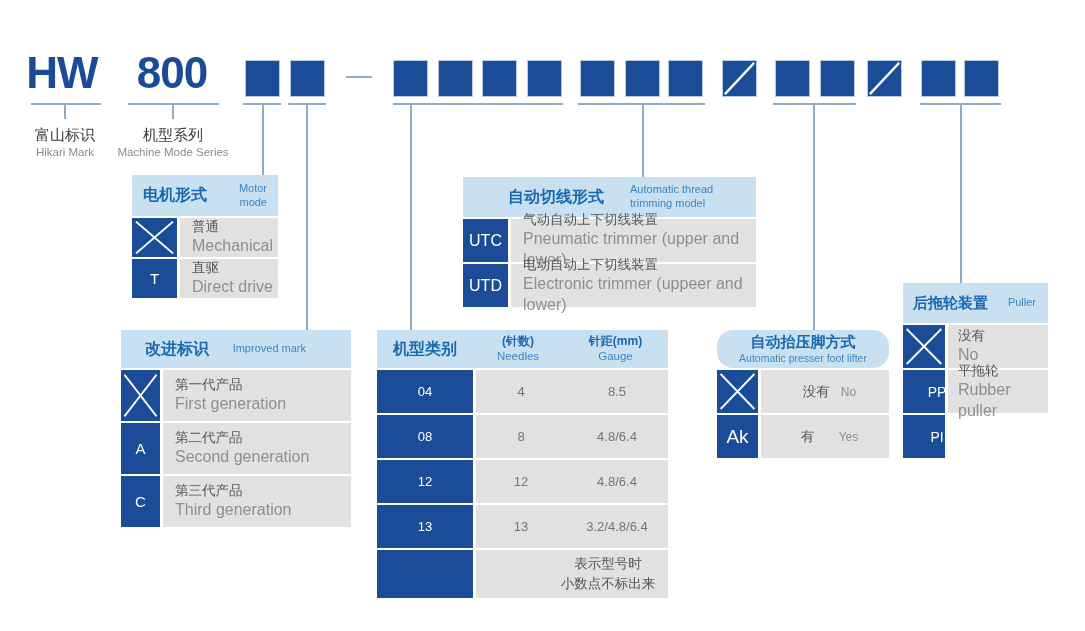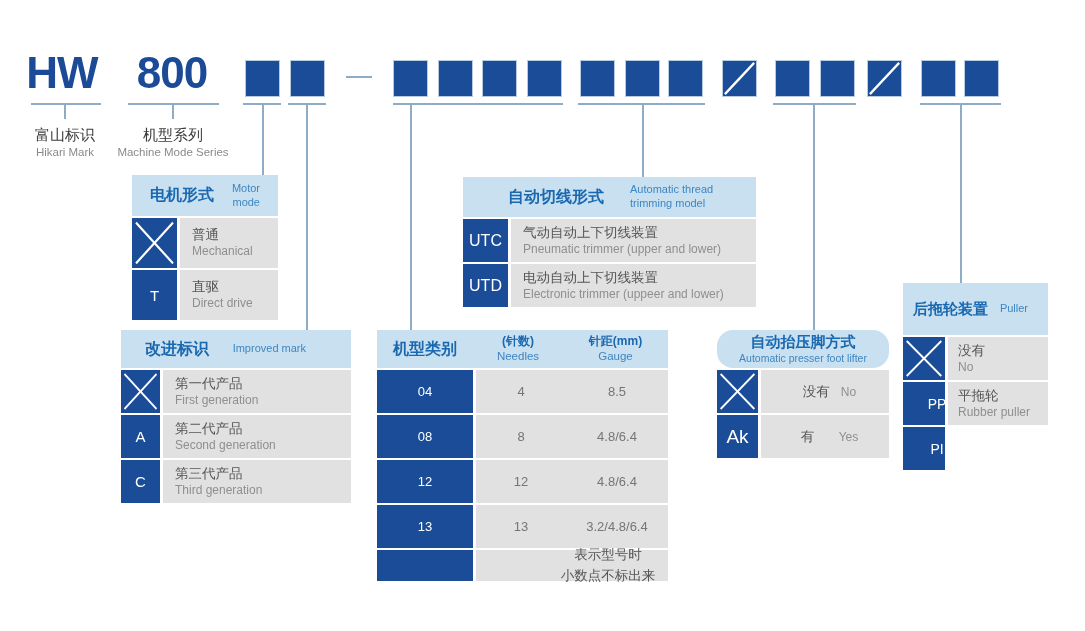--- a/index.html
+++ b/index.html
@@ -34,48 +34,48 @@
   .code-cell {
     background:#1A4C98; color:#ffffff; display:flex; align-items:center; justify-content:center;
     font-size:15px; flex:none; position:relative;
   }
   .code-cell svg { position:absolute; left:0; top:0; width:100%; height:100%; }
   .desc-cell {
     background:#E1E1E1; margin-left:3px; flex:1; display:flex; flex-direction:column;
     justify-content:center; padding-left:12px;
   }
   .zh { font-size:13.5px; color:#555555; line-height:1.35; }
-  .en { font-size:12px; color:#8F8F8F; line-height:1.3; }
+  .en { font-size:16px; color:#8F8F8F; line-height:1.3; }
   
   #tbl-motor { left:132px; top:175px; width:146px; }
-  #tbl-motor .thead { height:41px; padding:0 18px; }
-  #tbl-motor .trow { height:50px; }
+  #tbl-motor .thead { height:41px; padding:0 11px; }
+  #tbl-motor .trow { height:39px; }
   #tbl-motor .trow:first-of-type { margin-top:3px; }
   #tbl-motor .code-cell { width:45px; }
   #tbl-motor .t-en { width:50px; text-align:right; }
   
   #tbl-improved { left:121px; top:330px; width:230px; }
   #tbl-improved .thead { height:38px; padding:0 45px 0 24px; }
-  #tbl-improved .trow { height:43px;border-radius:11px; }
+  #tbl-improved .trow { height:51px;border-radius:11px; }
   #tbl-improved .code-cell { width:39px; }
   
   #tbl-model { left:377px; top:330px; width:291px; }
   #tbl-model .thead { height:38px; padding:0; justify-content:flex-start; }
   #tbl-model .t-zh { width:96px; text-align:center; }
   .mh-col { display:flex; flex-direction:column; align-items:center; justify-content:center; line-height:1.35; }
   .mh-zh { font-size:12px; color:#1A68B0; font-weight:bold; }
   .mh-en { font-size:11.5px; color:#3E86C2; }
   #mh-needles { width:90px; }
   #mh-gauge { flex:1; }
   #tbl-model .trow { height:43px; }
   #tbl-model .code-cell { width:96px; font-size:13px; }
   .model-desc { flex-direction:row; align-items:center; padding-left:0; }
   .m-needles { width:90px; text-align:center; font-size:13px; color:#757575; }
   .m-gauge { flex:1; text-align:center; font-size:13px; color:#757575; }
-  #tbl-model .note-row { height:31px; }
+  #tbl-model .note-row { height:48px; }
   .note-cell { background:#E1E1E1; margin-left:3px; flex:1; display:flex; flex-direction:column;
     justify-content:center; align-items:center; padding-left:72px; }
   .note-line { font-size:13.5px; color:#555555; line-height:1.5; }
   
   #tbl-trimming { left:463px; top:177px; width:293px; }
   #tbl-trimming .thead { height:40px; padding:0 26px 0 45px; }
   #tbl-trimming .trow { height:43px; }
   #tbl-trimming .trow:first-of-type { margin-top:3px; }
   #tbl-trimming .code-cell { width:45px; font-size:16px; }
   #tbl-trimming .t-en { width:100px; text-align:left; }
@@ -85,21 +85,21 @@
   #tbl-presser .t-zh { font-size:15px; }
   #tbl-presser .t-en { font-size:10.5px; }
   #tbl-presser .trow { height:43px; }
   #tbl-presser .code-cell { width:41px; }
   #tbl-presser .code-ak { font-size:19px; }
   .inline-desc { flex-direction:row; align-items:center; padding-left:9px; }
   .p-zh { font-size:13.5px; color:#555555; width:38px; }
   .p-en { font-size:12px; color:#8F8F8F; }
   
   #tbl-puller { left:903px; top:283px; width:145px; }
-  #tbl-puller .thead { height:52px; padding:0 20px 0 10px; }
+  #tbl-puller .thead { height:40px; padding:0 12px 0 10px; }
   #tbl-puller .t-zh { font-size:15px; }
   #tbl-puller .trow { height:43px; }
   #tbl-puller .trow:first-of-type { margin-top:3px; }
   #tbl-puller .code-cell { width:42px; font-size:14px;padding-left:26px; }
   #tbl-puller .desc-cell { padding-left:10px; }
 </style>
 </head>
 <body>
 
 <div id="canvas">

